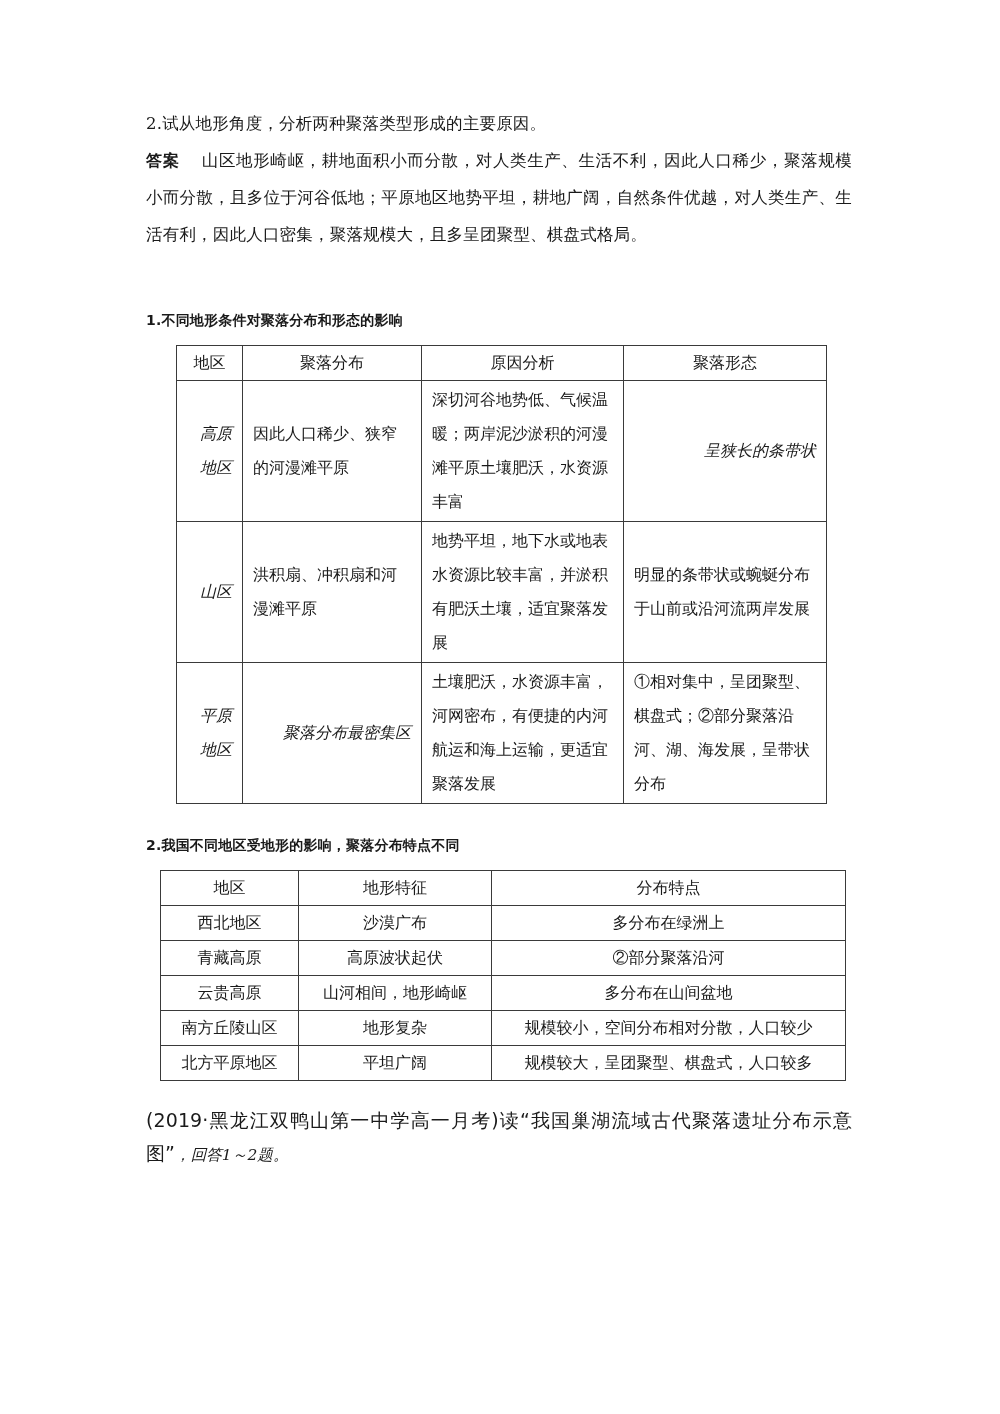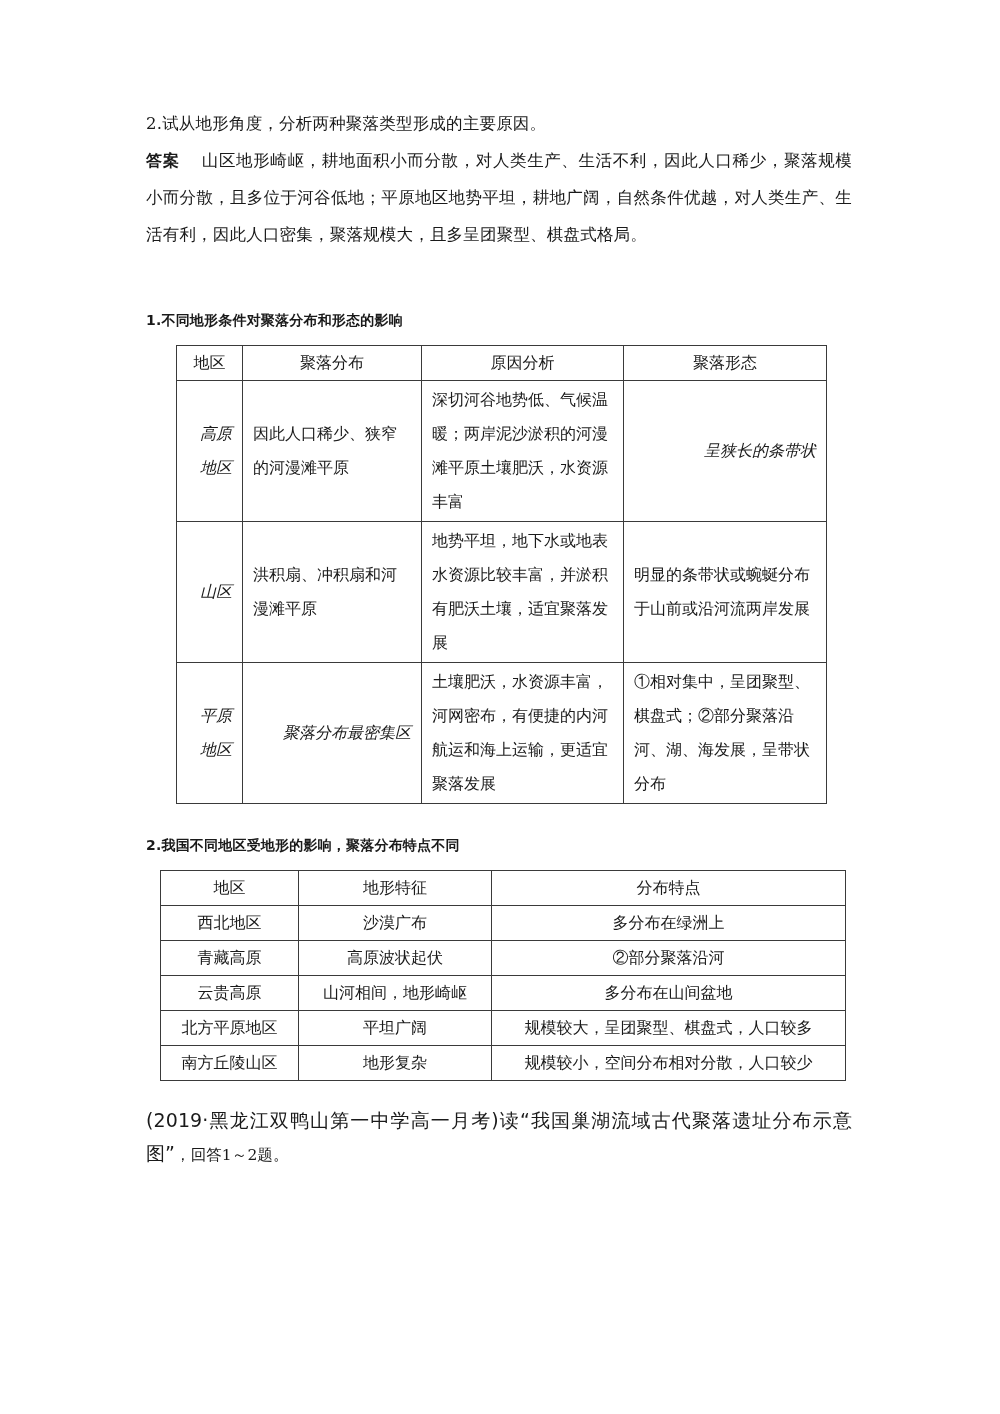--- a/index.html
+++ b/index.html
@@ -124,20 +124,21 @@
     margin: 0;
     text-align: justify;
   }
   .foot-para .src {
     font-family: "DejaVu Sans", "Liberation Sans", sans-serif;
     font-size: 19px;
   }
   .foot-para .tail {
     font-family: "DejaVu Serif", "Liberation Serif", serif;
     font-size: 15.5px;
+    font-style: italic;
   }
 </style>
 </head>
 <body>
 
 <div class="page">
   <div class="content">
 
     <div class="qa-block">
       <p class="q-line">2.试从地形角度，分析两种聚落类型形成的主要原因。</p>
@@ -241,29 +242,29 @@
           <td>青藏高原</td>
           <td>高原波状起伏</td>
           <td>②部分聚落沿河</td>
         </tr>
         <tr>
           <td>云贵高原</td>
           <td>山河相间，地形崎岖</td>
           <td>多分布在山间盆地</td>
         </tr>
         <tr>
+          <td>南方丘陵山区</td>
+          <td>地形复杂</td>
+          <td>规模较小，空间分布相对分散，人口较少</td>
+        </tr>
+        <tr>
           <td>北方平原地区</td>
           <td>平坦广阔</td>
           <td>规模较大，呈团聚型、棋盘式，人口较多</td>
         </tr>
-        <tr>
-          <td>南方丘陵山区</td>
-          <td>地形复杂</td>
-          <td>规模较小，空间分布相对分散，人口较少</td>
-        </tr>
       </tbody>
     </table>
 
     <div class="spacer-md"></div>
 
     <p class="foot-para">
       <span class="src">(2019·黑龙江双鸭山第一中学高一月考)</span><span class="src">读“我国巢湖流域古代聚落遗址分布示意图”</span><span class="tail">，回答1～2题。</span>
     </p>
 
   </div>

